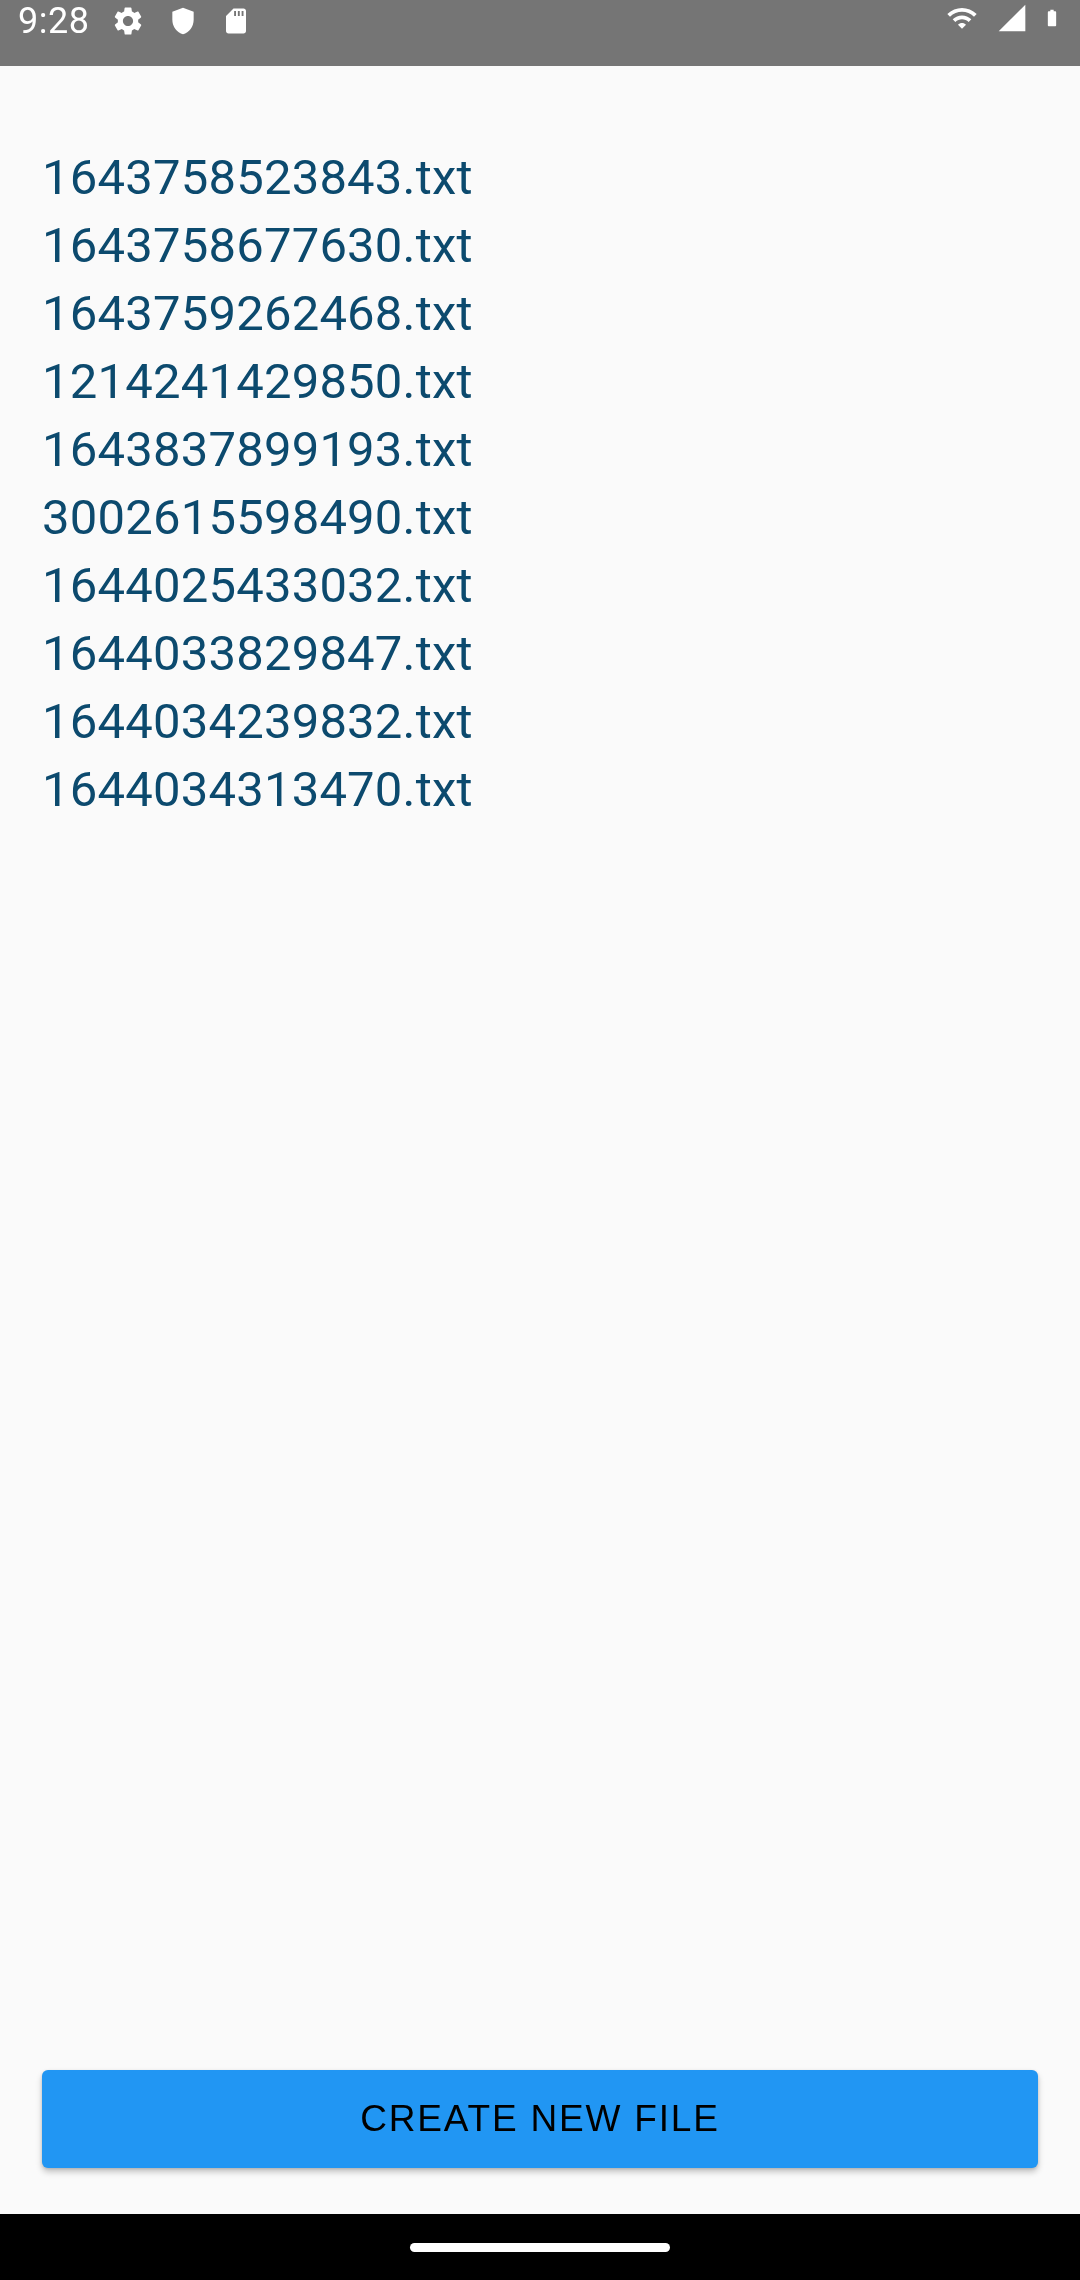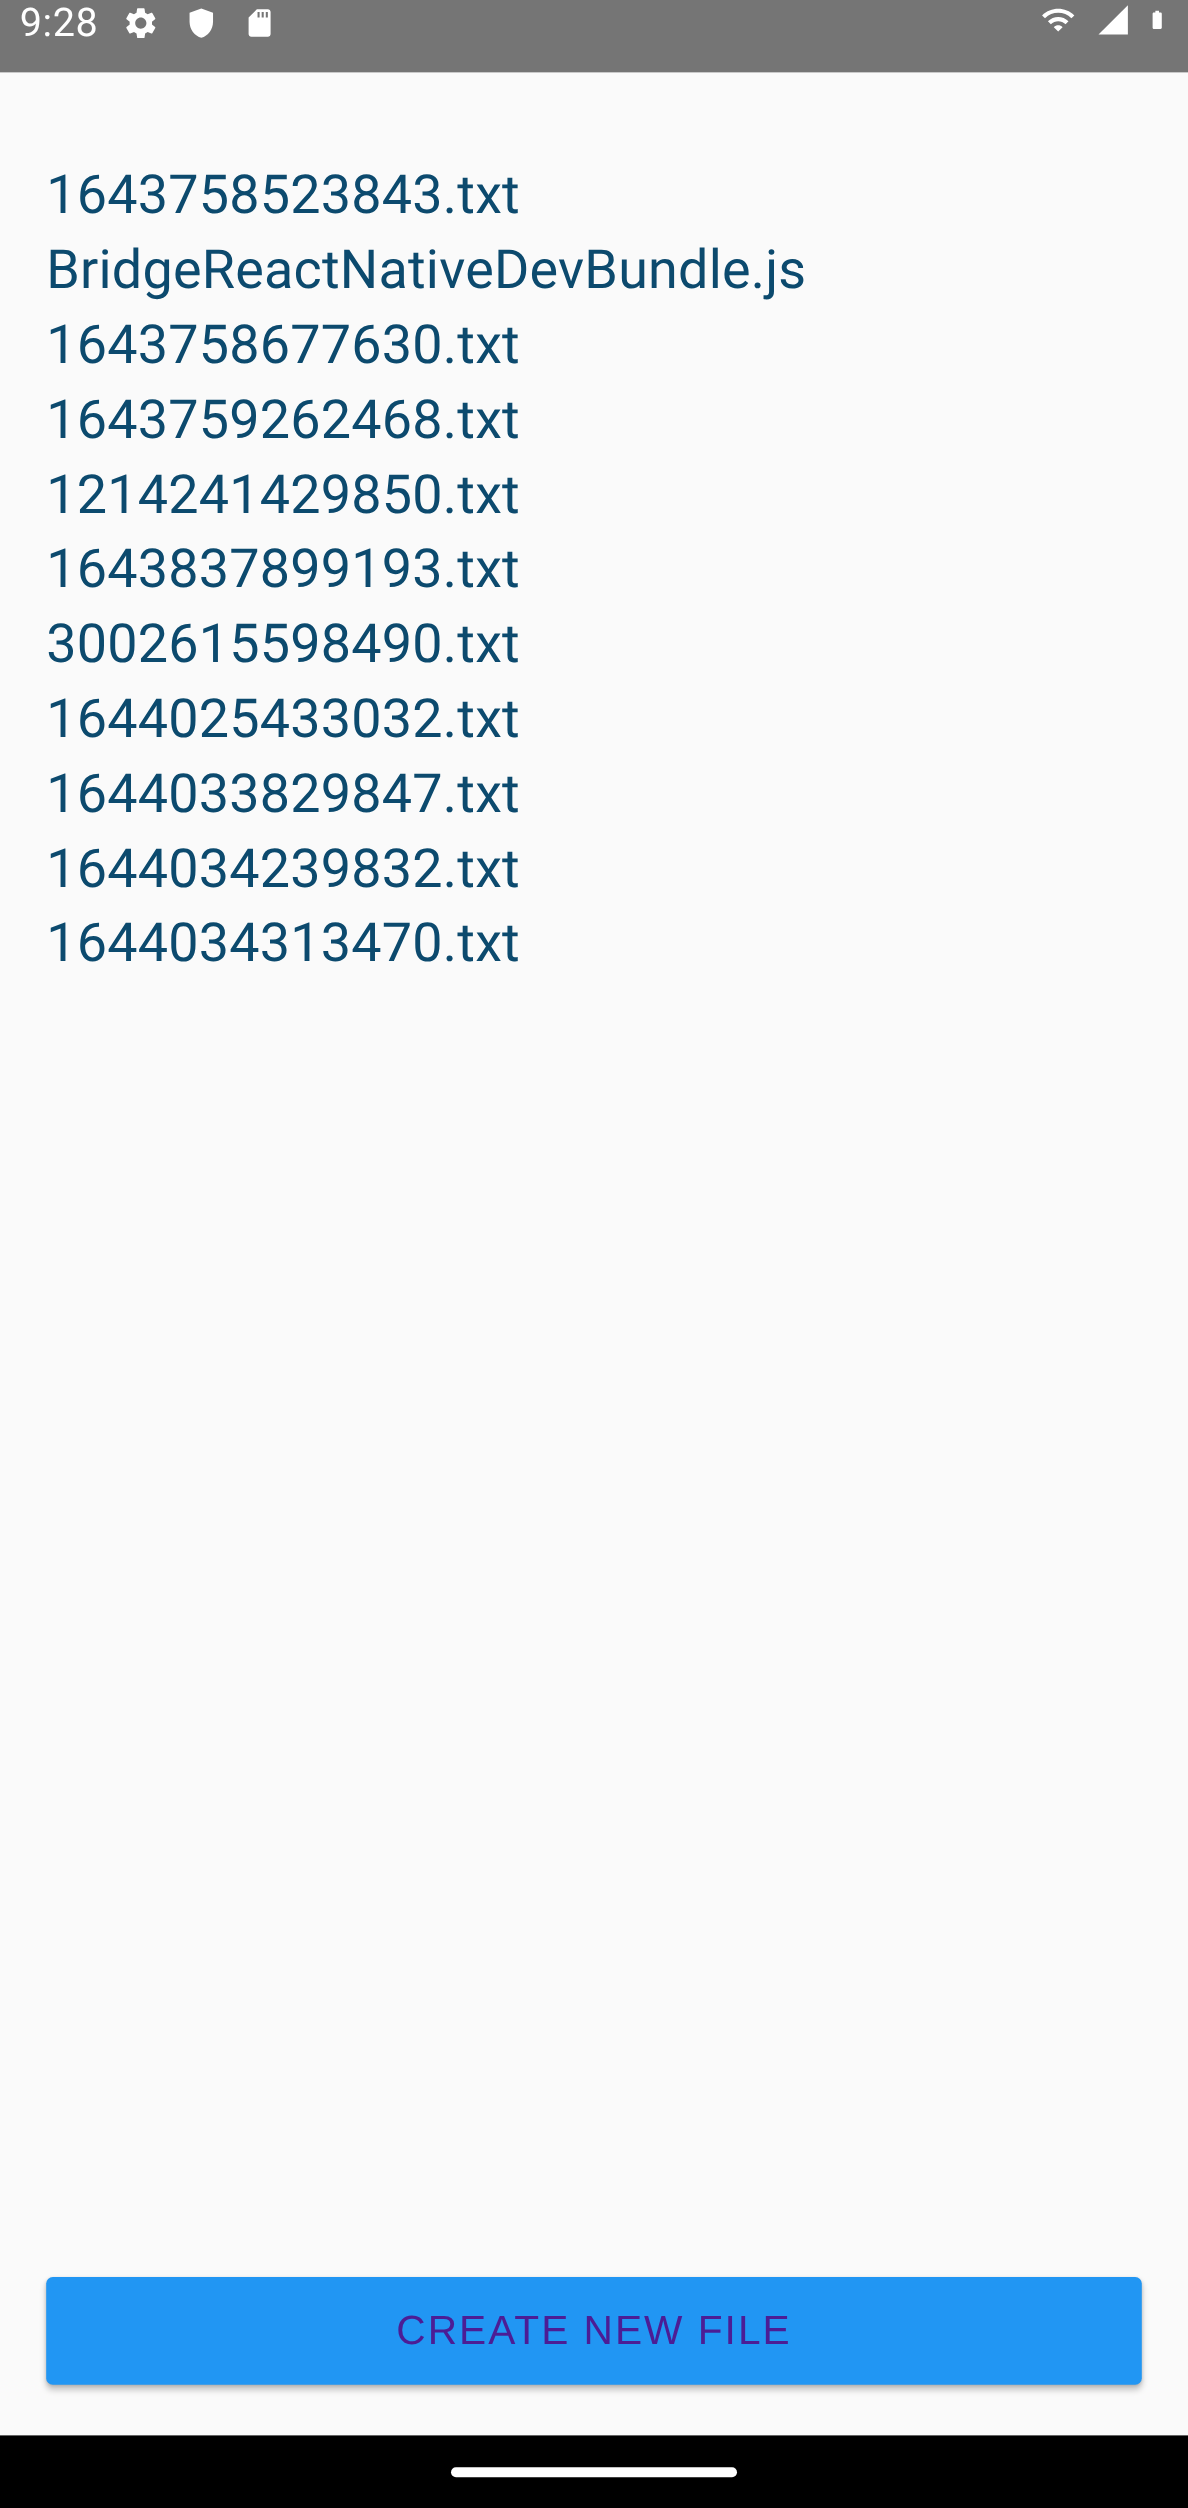--- a/index.html
+++ b/index.html
@@ -62,21 +62,21 @@
       letter-spacing: 0.2px;
     }
     .bottom-area {
       padding: 0 42px 46px 42px;
       background: #fafafa;
     }
     .create-button {
       width: 100%;
       height: 98px;
       background: #2196F3;
-      color: #4c1d95;
+      color: #000000;
       border: none;
       border-radius: 6px;
       font-size: 37px;
       font-weight: 500;
       letter-spacing: 1.8px;
       box-shadow: 0 4px 6px rgba(0,0,0,0.22), 0 1px 3px rgba(0,0,0,0.12);
       cursor: pointer;
     }
     .nav-bar {
       height: 66px;
@@ -129,21 +129,20 @@
       <svg width="20" height="36" viewBox="0 0 24 24" fill="#fff">
           <path d="M15.67 4H14V2h-4v2H8.33C7.6 4 7 4.6 7 5.33v15.33C7 21.4 7.6 22 8.33 22h7.33c.74 0 1.34-.6 1.34-1.33V5.33C17 4.6 16.4 4 15.67 4z"></path>
         </svg>
     </span>
   </div>
 </div>
 
 <div class="content-area">
   <div class="file-list">
     <div class="file-item">1643758523843.txt</div>
-    <div class="file-item">BridgeReactNativeDevBundle.js</div>
     <div class="file-item">1643758677630.txt</div>
     <div class="file-item">1643759262468.txt</div>
     <div class="file-item">1214241429850.txt</div>
     <div class="file-item">1643837899193.txt</div>
     <div class="file-item">3002615598490.txt</div>
     <div class="file-item">1644025433032.txt</div>
     <div class="file-item">1644033829847.txt</div>
     <div class="file-item">1644034239832.txt</div>
     <div class="file-item">1644034313470.txt</div>
   </div>

